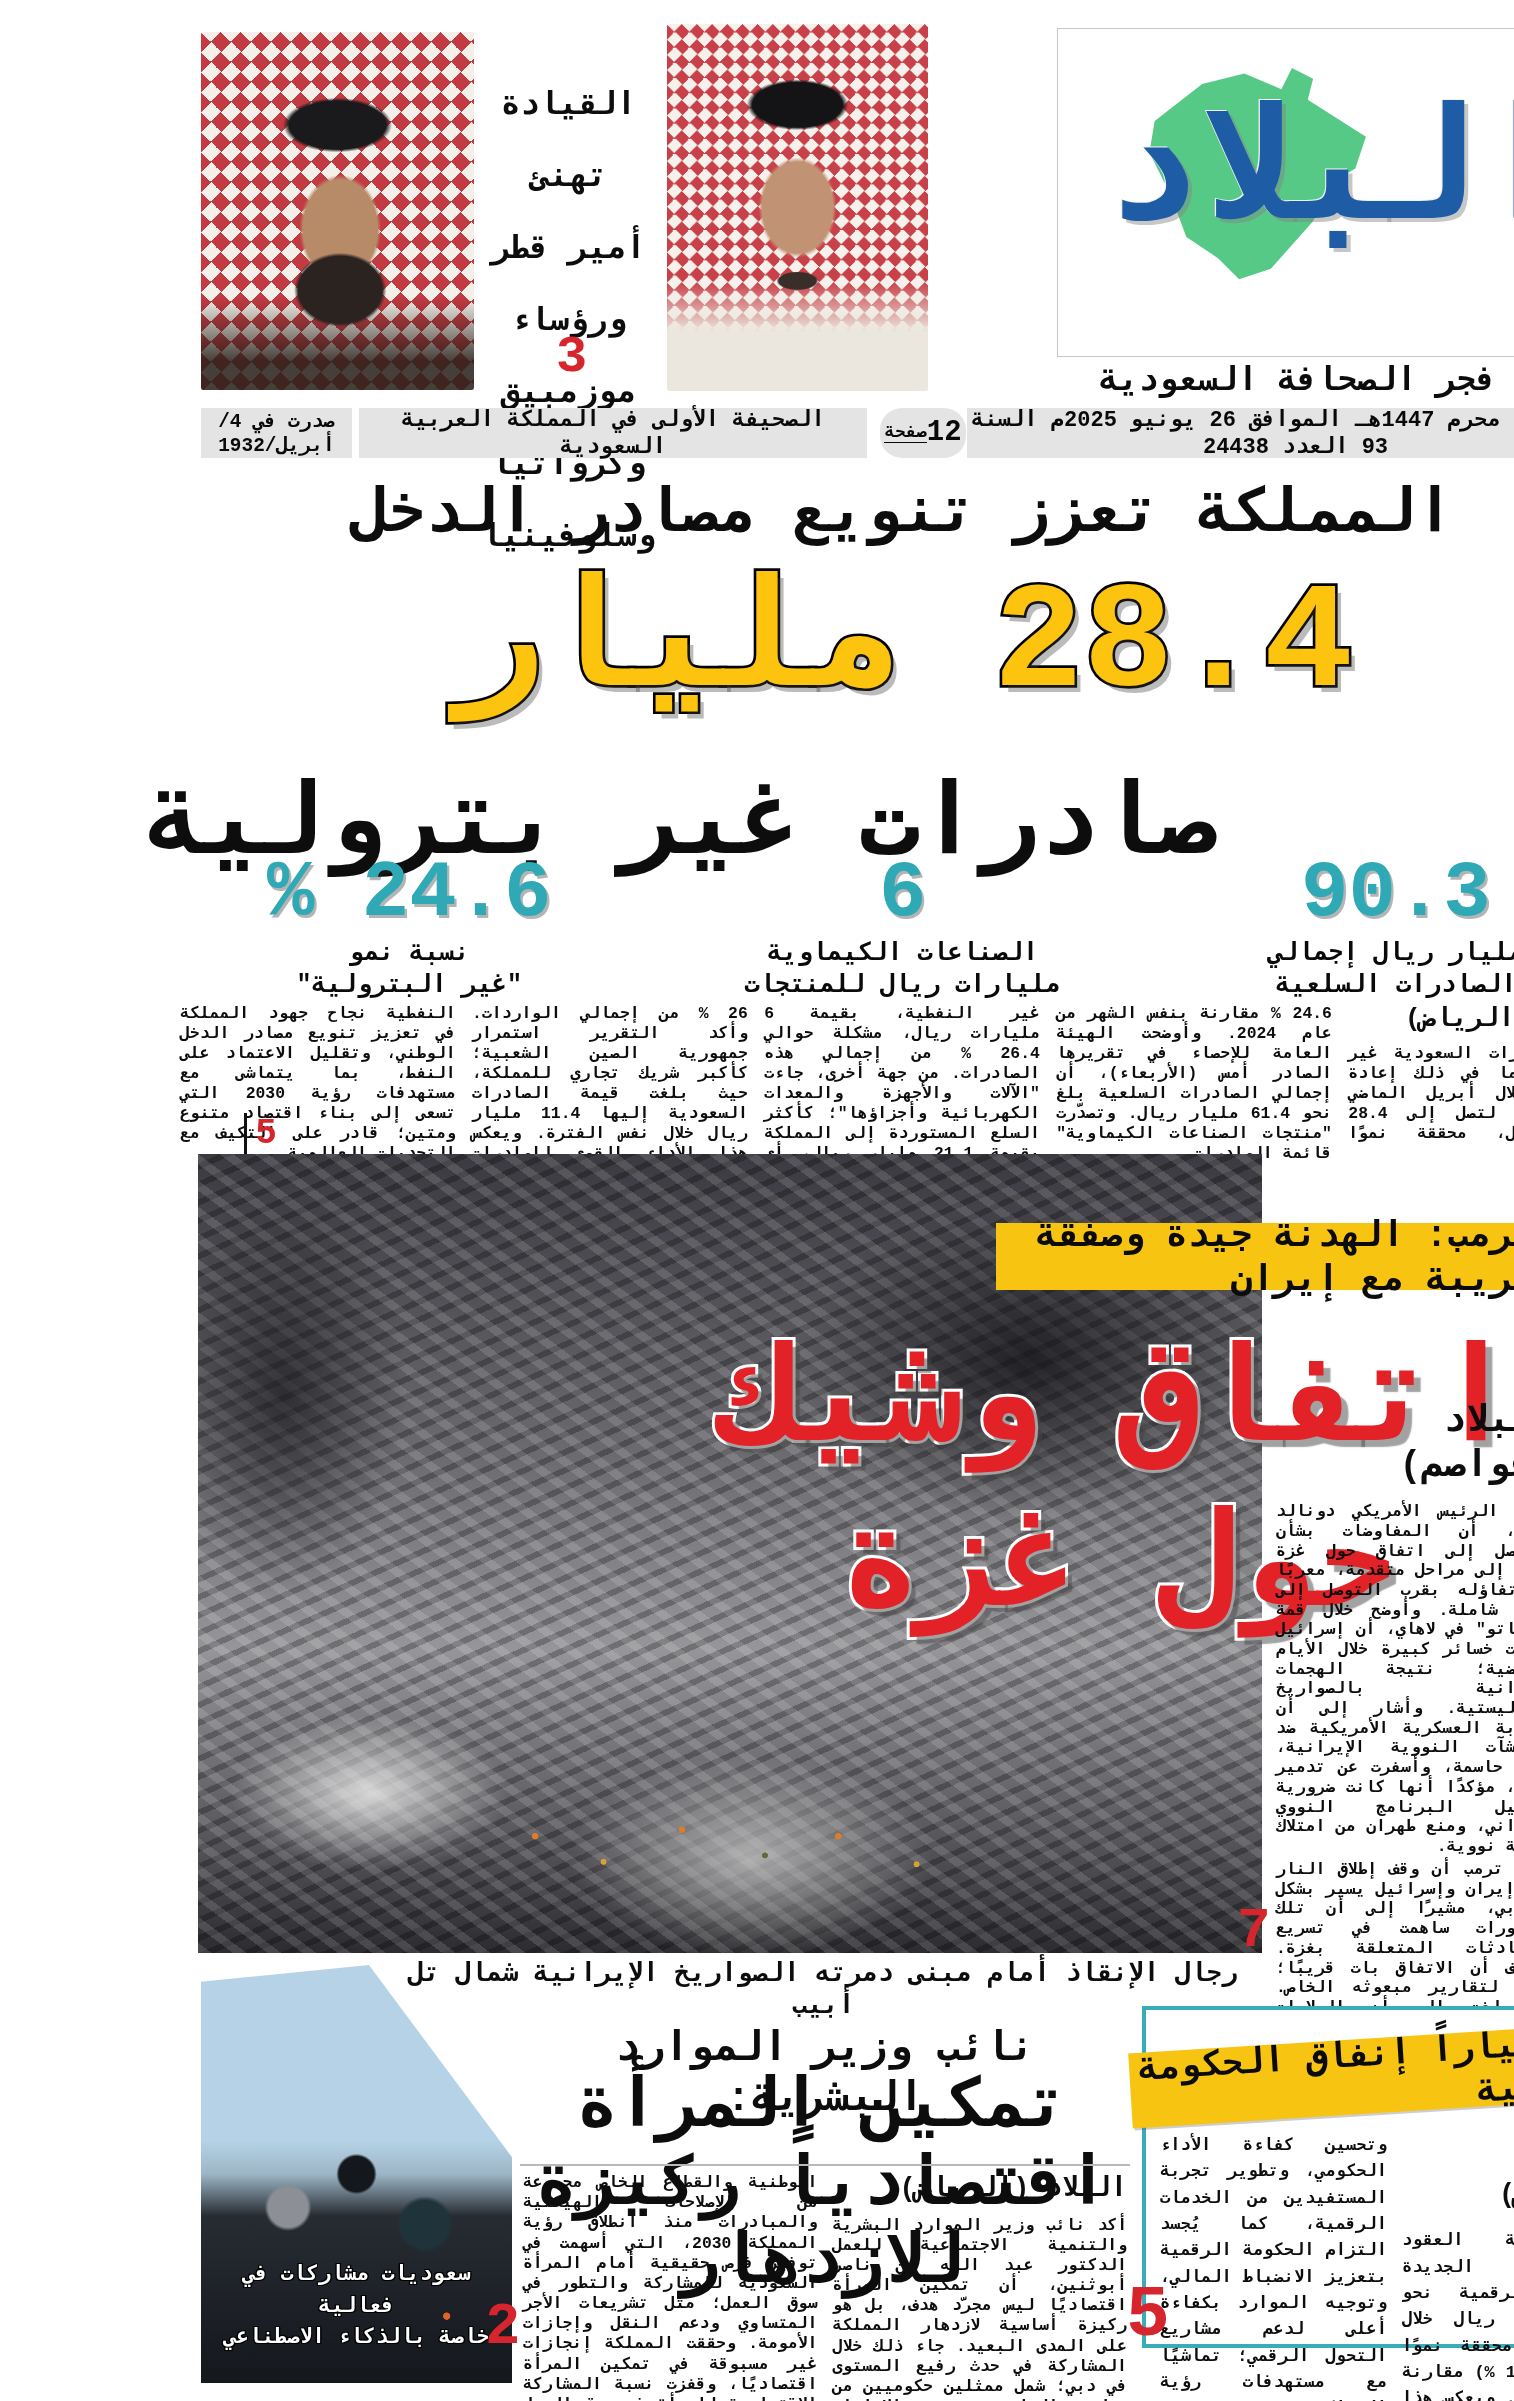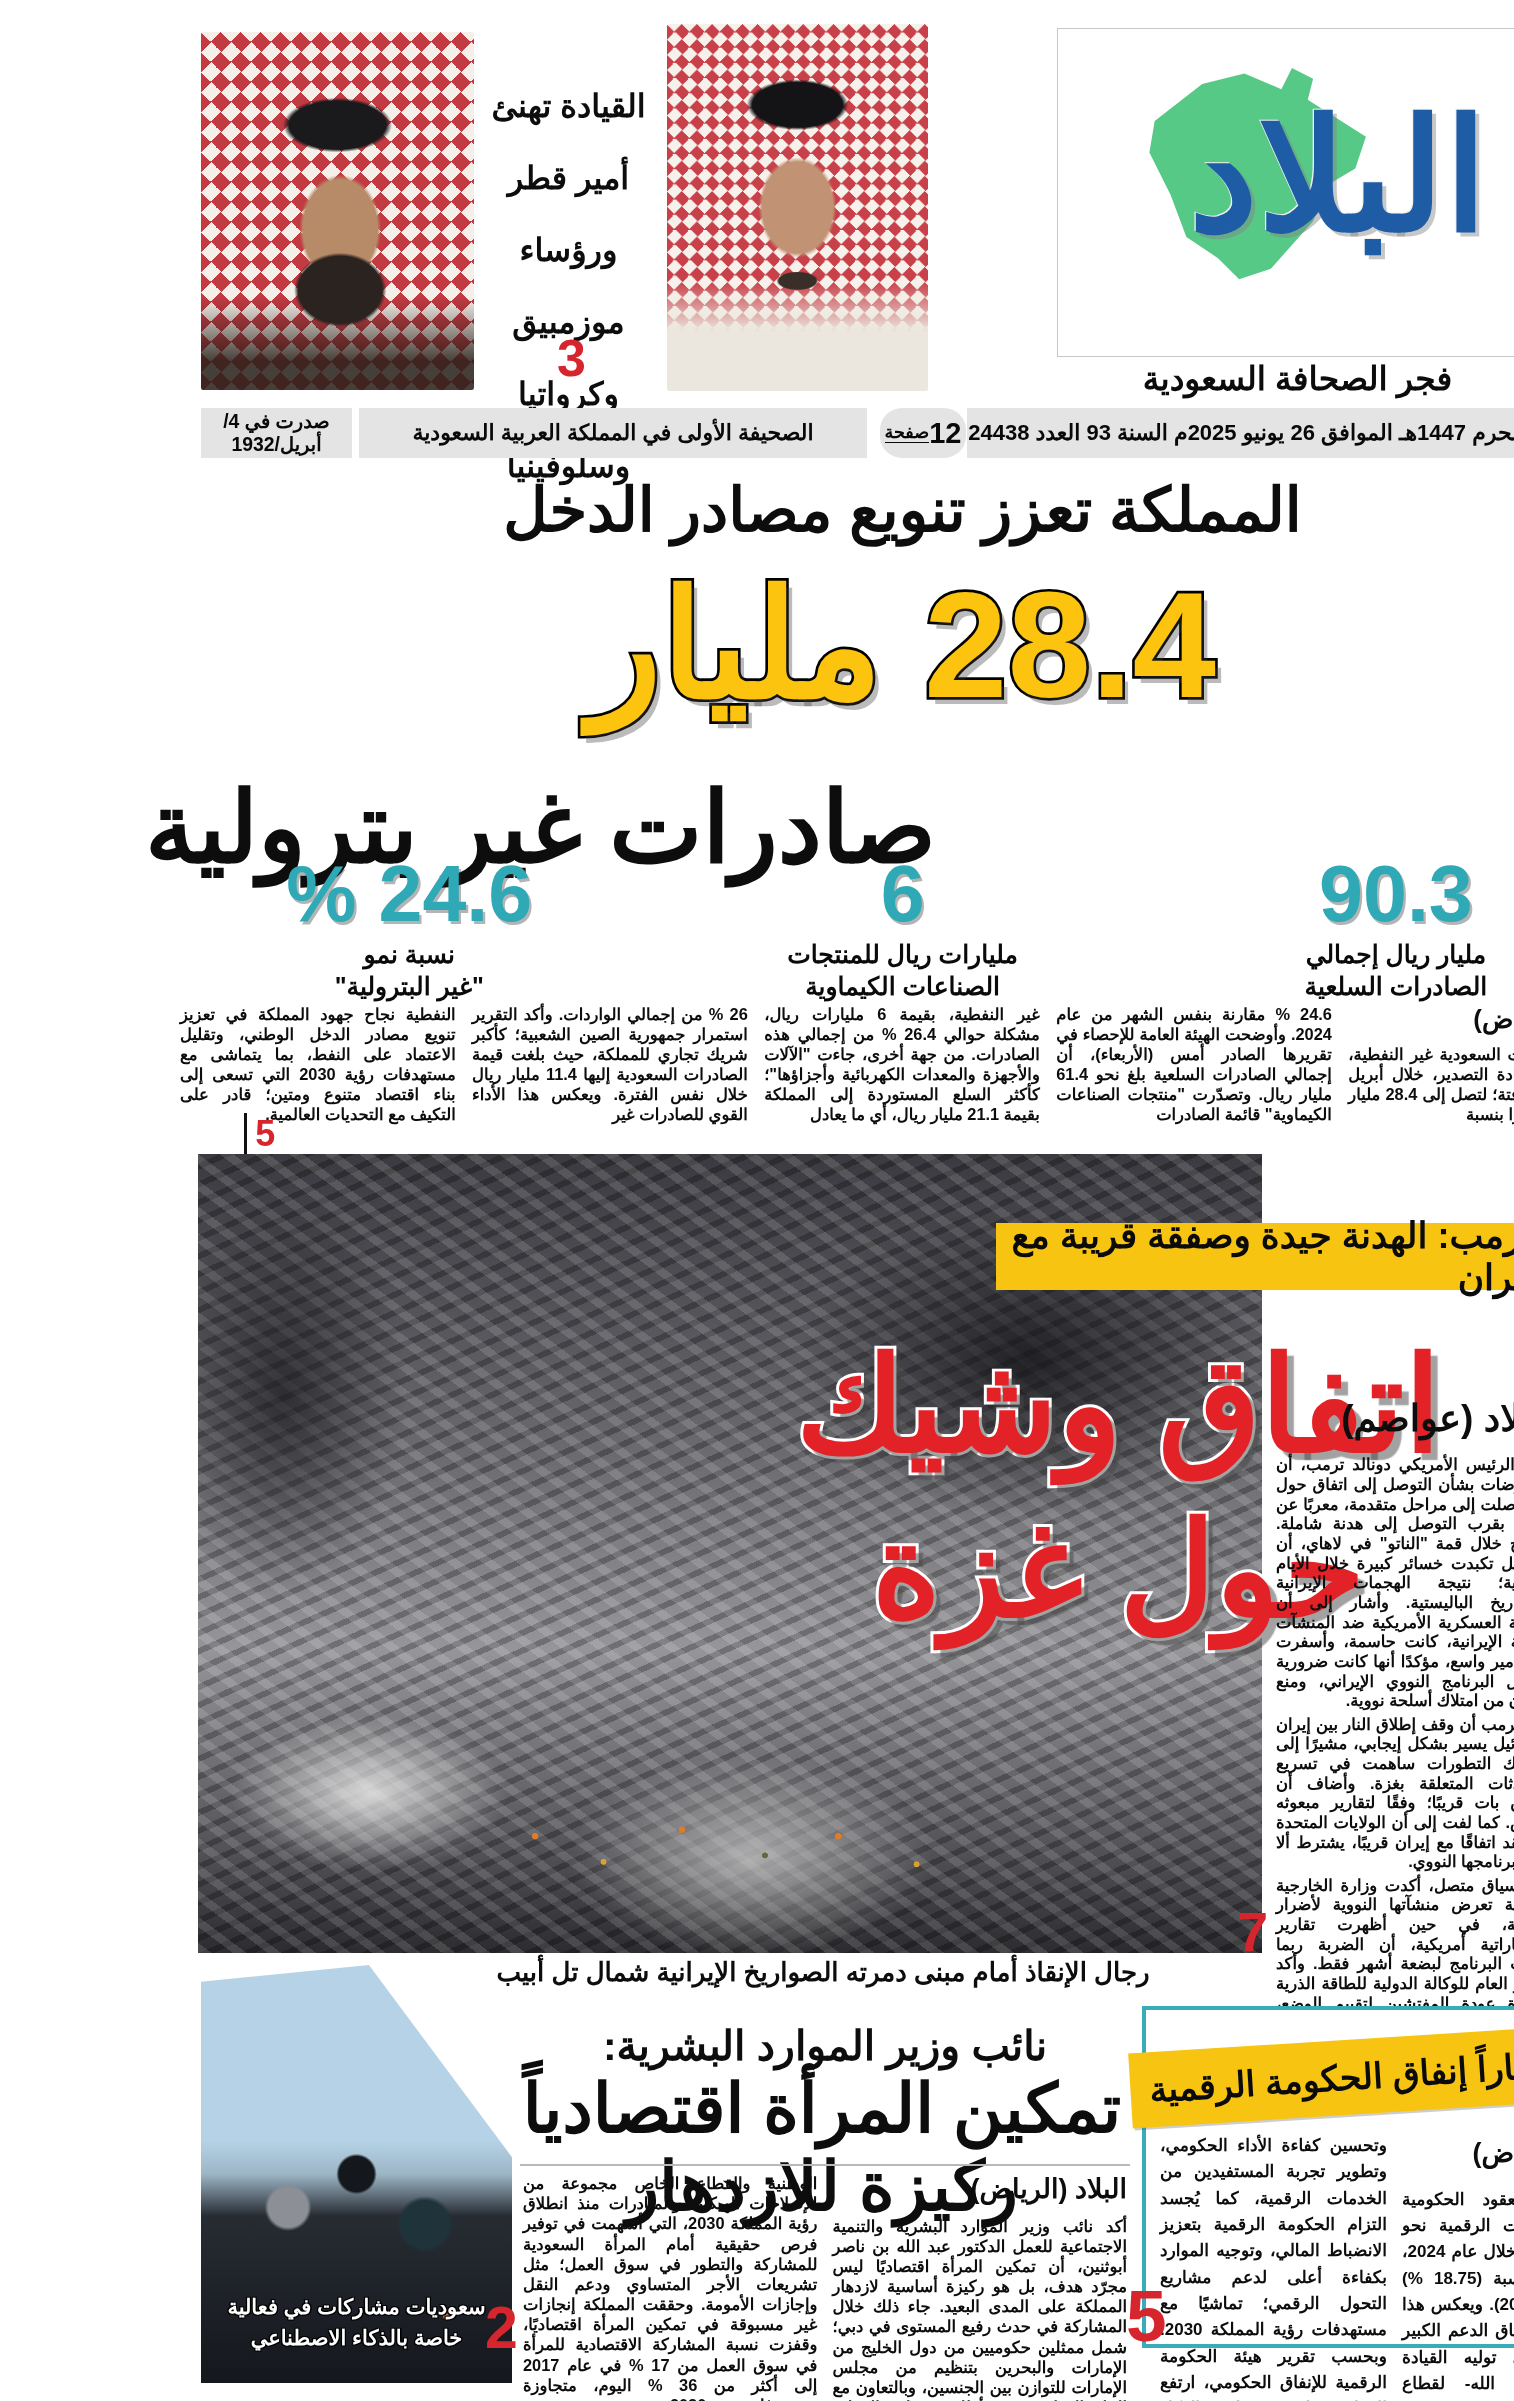--- a/index.html
+++ b/index.html
@@ -1,17 +1,17 @@
 <!DOCTYPE html>
 <html dir="rtl" lang="ar" style="font-size:9.4px"><head>
 <meta charset="utf-8">
 <style>
   html,body{margin:0;padding:0;background:#fff;}
   .page{position:relative;width:1369px;height:2401px;background:#ffffff;overflow:hidden;
-        font-family:Liberation Sans, sans-serif;font-weight:700;color:#0d0d0d;direction:rtl;margin-left:42px;}
+        font-family:Liberation Mono, monospace;font-weight:700;color:#0d0d0d;direction:rtl;margin-left:42px;}
   .abs{position:absolute;}
 
   
   .photo-mbs{left:56px;top:32px;width:273px;height:358px;border-radius:2.3px;
     background:
       radial-gradient(ellipse 70px 56px at 51% 72%, #2b2320 0 60%, transparent 66%),
       radial-gradient(ellipse 62px 82px at 51% 55%, #b78a68 0 60%, transparent 66%),
       radial-gradient(ellipse 88px 44px at 50% 26%, #1a1a1c 0 55%, transparent 62%),
       linear-gradient(180deg, rgba(0,0,0,0) 74%, rgba(40,32,26,.85) 92%),
       repeating-conic-gradient(from 45deg, #c23a42 0% 25%, #f4efe8 25% 50%);
@@ -160,22 +160,22 @@
   <div class="abs lead-headline">صادرات غير بترولية</div>
 
   <div class="abs stats">
     <div class="stat">
       <div class="val">90.3</div>
       <div class="lab">مليار ريال إجمالي</div>
       <div class="lab">الصادرات السلعية</div>
     </div>
     <div class="stat">
       <div class="val">6</div>
+      <div class="lab">الصناعات الكيماوية</div>
       <div class="lab">مليارات ريال للمنتجات</div>
-      <div class="lab">الصناعات الكيماوية</div>
     </div>
     <div class="stat">
       <div class="val">24.6 %</div>
       <div class="lab">نسبة نمو</div>
       <div class="lab">"غير البترولية"</div>
     </div>
   </div>
 
   <div class="abs lead-cols">
     <div class="lead-col">

